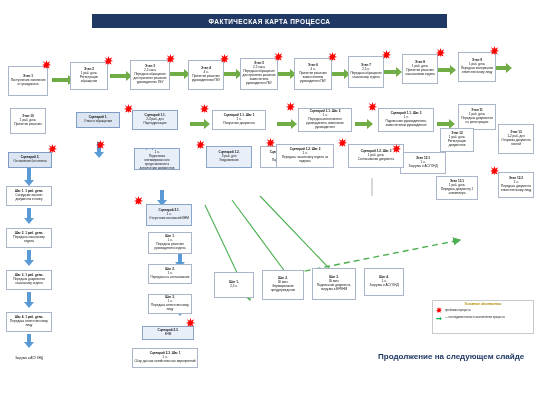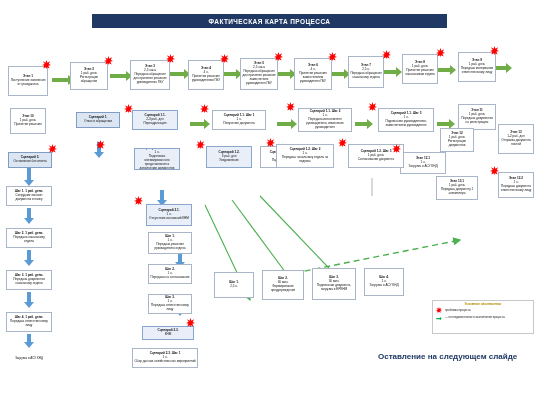--- a/index.html
+++ b/index.html
@@ -441,13 +441,13 @@
     <span class="lx">проблема процесса</span>
   </div>
   <div class="legrow">
     <svg class="sw" viewBox="0 0 20 20">
         <path d="M1,10 h12 v-4 l6,6 l-6,6 v-4 h-12 z" fill="#00b050"></path>
       </svg>
     <span class="lx">— последовательность выполнения процесса</span>
   </div>
 </div>
 
-<div class="contnext">Оставление на следующем слайде</div>
+<div class="contnext">Продолжение на следующем слайде</div>
 
 </body></html>

